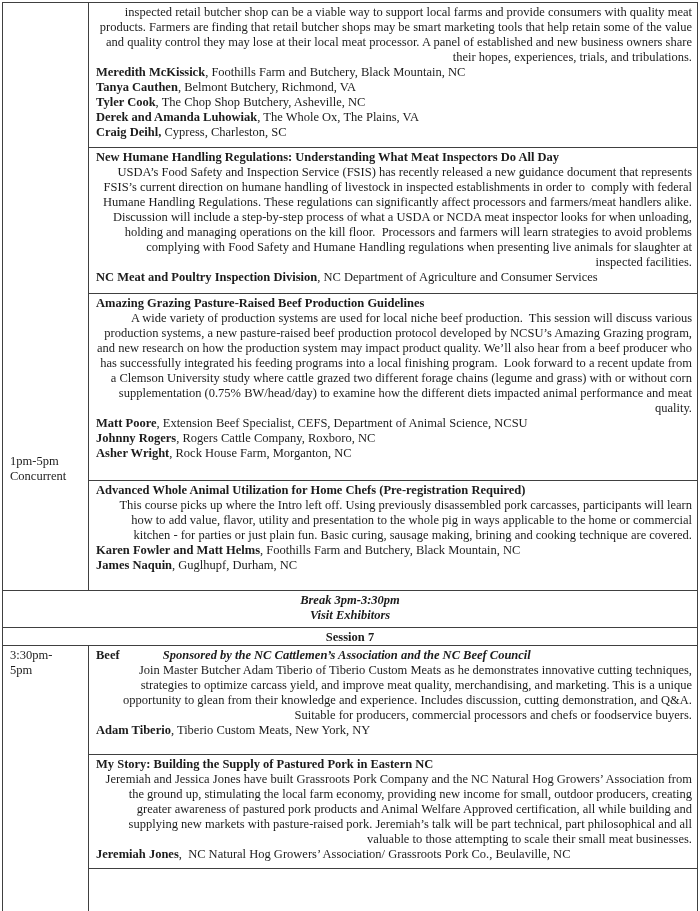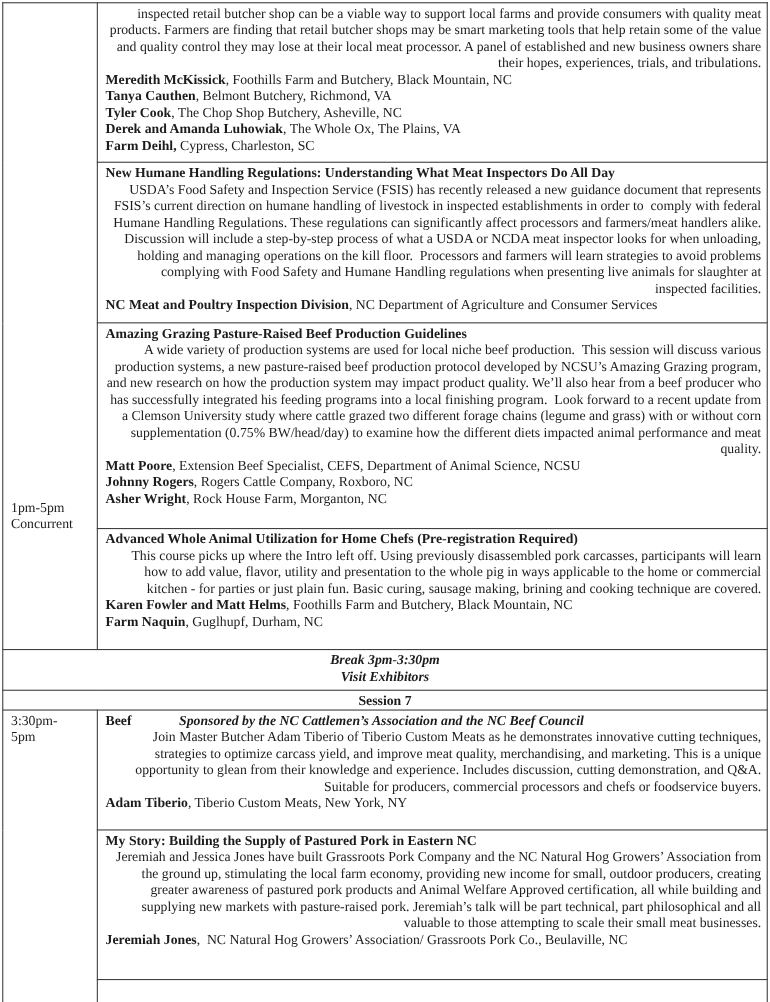--- a/index.html
+++ b/index.html
@@ -31,21 +31,21 @@
     font-size: 12.5px;
     line-height: 15px;
   }
   tr.h-r1 { height: 145px; }
   tr.h-r2 { height: 146px; }
   tr.h-r3 { height: 187px; }
   tr.h-r4 { height: 110px; }
   tr.h-r5 { height: 37px; font-style: italic; }
   tr.h-r6 { height: 17px; padding-left: 32px; }
   tr.h-r7 { height: 109px; }
-  tr.h-r8 { height: 136px; }
+  tr.h-r8 { height: 114px; }
   tr.h-r9 { height: 45px; }
   td.time-cell {
     position: relative;
     padding: 16px;
   }
   .time-label-float {
     position: absolute;
     top: 451px;
     left: 7px;
     white-space: nowrap;
@@ -79,21 +79,21 @@
           <div>1pm-5pm</div>
           <div>Concurrent</div>
         </div>
       </td>
       <td>
         <div class="desc">inspected retail butcher shop can be a viable way to support local farms and provide consumers with quality meat products. Farmers are finding that retail butcher shops may be smart marketing tools that help retain some of the value and quality control they may lose at their local meat processor. A panel of established and new business owners share their hopes, experiences, trials, and tribulations.</div>
         <div class="speaker"><span class="nm">Meredith McKissick</span><span>, Foothills Farm and Butchery, Black Mountain, NC</span></div>
         <div class="speaker"><span class="nm">Tanya Cauthen</span><span>, Belmont Butchery, Richmond, VA</span></div>
         <div class="speaker"><span class="nm">Tyler Cook</span><span>, The Chop Shop Butchery, Asheville, NC</span></div>
         <div class="speaker"><span class="nm">Derek and Amanda Luhowiak</span><span>, The Whole Ox, The Plains, VA</span></div>
-        <div class="speaker"><span class="nm">Farm Deihl,</span><span> Cypress, Charleston, SC</span></div>
+        <div class="speaker"><span class="nm">Craig Deihl,</span><span> Cypress, Charleston, SC</span></div>
       </td>
     </tr>
 
     <tr class="h-r2">
       <td>
         <div class="title">New Humane Handling Regulations: Understanding What Meat Inspectors Do All Day</div>
         <div class="desc">USDA’s Food Safety and Inspection Service (FSIS) has recently released a new guidance document that represents FSIS’s current direction on humane handling of livestock in inspected establishments in order to  comply with federal Humane Handling Regulations. These regulations can significantly affect processors and farmers/meat handlers alike.   Discussion will include a step-by-step process of what a USDA or NCDA meat inspector looks for when unloading, holding and managing operations on the kill floor.  Processors and farmers will learn strategies to avoid problems complying with Food Safety and Humane Handling regulations when presenting live animals for slaughter at inspected facilities.</div>
         <div class="speaker"><span class="nm">NC Meat and Poultry Inspection Division</span><span>, NC Department of Agriculture and Consumer Services</span></div>
       </td>
     </tr>
@@ -106,21 +106,21 @@
         <div class="speaker"><span class="nm">Johnny Rogers</span><span>, Rogers Cattle Company, Roxboro, NC</span></div>
         <div class="speaker"><span class="nm">Asher Wright</span><span>, Rock House Farm, Morganton, NC</span></div>
       </td>
     </tr>
 
     <tr class="h-r4">
       <td>
         <div class="title">Advanced Whole Animal Utilization for Home Chefs (Pre-registration Required)</div>
         <div class="desc">This course picks up where the Intro left off. Using previously disassembled pork carcasses, participants will learn how to add value, flavor, utility and presentation to the whole pig in ways applicable to the home or commercial kitchen - for parties or just plain fun. Basic curing, sausage making, brining and cooking technique are covered.</div>
         <div class="speaker"><span class="nm">Karen Fowler and Matt Helms</span><span>, Foothills Farm and Butchery, Black Mountain, NC</span></div>
-        <div class="speaker"><span class="nm">Farm Naquin</span><span>, Guglhupf, Durham, NC</span></div>
+        <div class="speaker"><span class="nm">James Naquin</span><span>, Guglhupf, Durham, NC</span></div>
       </td>
     </tr>
 
     <tr class="h-r5">
       <td class="full-row" colspan="2">
         <div>Break 3pm-3:30pm</div>
         <div>Visit Exhibitors</div>
       </td>
     </tr>
 

